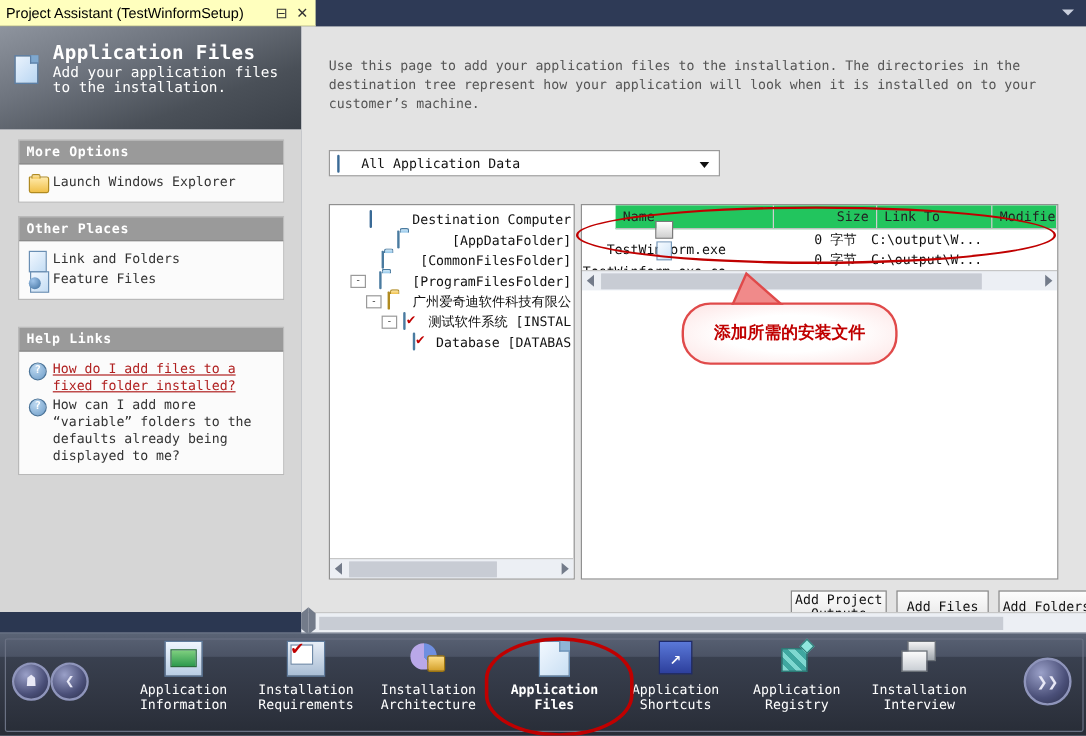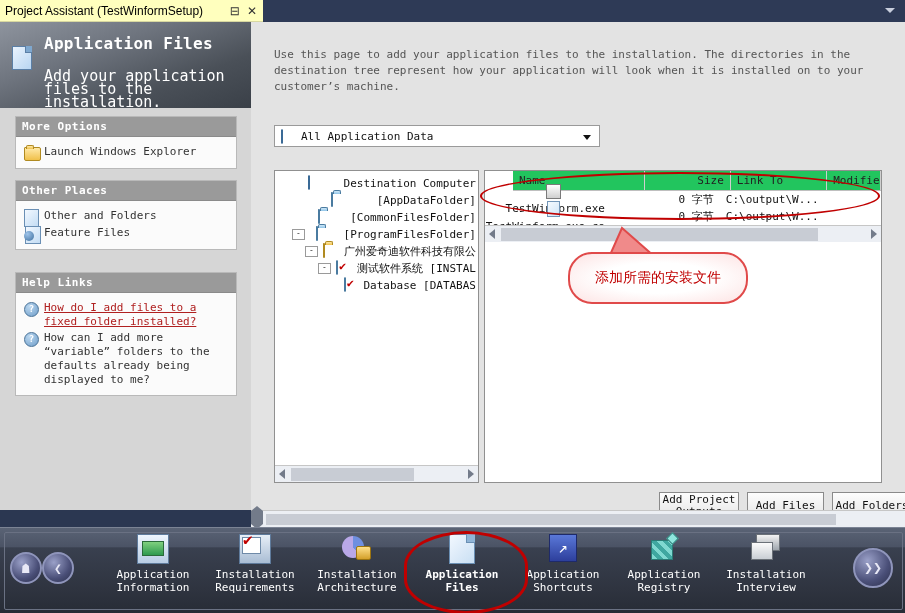--- a/index.html
+++ b/index.html
@@ -32,21 +32,21 @@
 
   
   .lefthead{
     position:absolute;left:0;top:22px;width:251px;height:86px;
     background:linear-gradient(160deg,#8e949e 0%,#6e747e 35%,#4a5058 70%,#3a4048 100%);
     border-bottom:1px solid #fff;
   }
   .lefthead .doc-ico{position:absolute;left:12px;top:24px;}
   .lefthead .ht{position:absolute;left:44px;top:12px;width:200px;color:#fff;}
   .lefthead .ht .t1{font-weight:bold;font-size:16px;letter-spacing:.3px;}
-  .lefthead .ht .t2{font-size:15px;line-height:13px;margin-top:17px;}
+  .lefthead .ht .t2{font-size:12px;line-height:13px;margin-top:1px;}
 
   
   .leftbody{
     position:absolute;left:0;top:108px;width:251px;height:402px;background:#d6d6d6;
   }
   .card{position:absolute;left:15px;width:220px;background:#fbfbfb;border:1px solid #b9b9b9;}
   .card .chead{
     background:#9a9a9a;color:#fff;font-weight:bold;font-size:11px;
     padding:3px 6px;border-bottom:1px solid #8a8a8a;letter-spacing:.5px;
   }
@@ -151,20 +151,21 @@
   .redoval{
     position:absolute;border:3px solid #c00000;border-radius:50%/42%;
   }
   
   .callout{position:absolute;}
   .callout .bubble{
     position:absolute;left:0;top:26px;width:176px;height:48px;border-radius:24px;
     border:2px solid #e04a4a;background:radial-gradient(ellipse at 50% 50%,#fff 45%,#fde3e3 100%);
     display:flex;align-items:center;justify-content:center;color:#c00000;font-size:14px;
     font-family:"DejaVu Sans","Liberation Sans",sans-serif;
+    font-weight:bold;
   }
   .ovalfiles{
     position:absolute;left:480px;top:172px;width:396px;height:44px;
     border:2px solid #c00000;border-radius:50%/50%;
   }
   
   .ico-doc{width:18px;height:22px;background:linear-gradient(135deg,#eaf3fd,#b9d6f2);border:1px solid #5b7fa6;position:relative;}
   .ico-doc:after{content:"";position:absolute;right:-1px;top:-1px;width:6px;height:6px;background:#7fa8cf;border-left:1px solid #5b7fa6;border-bottom:1px solid #5b7fa6;}
   .ico-folder{width:15px;height:12px;background:linear-gradient(#cfe8f8,#8fc4e8);border:1px solid #4a7ba0;border-radius:1px 2px 2px 2px;position:relative;}
   .ico-folder.yellow{background:linear-gradient(#ffe9a8,#f0c04a);border-color:#b08a20;}
@@ -217,21 +218,21 @@
       </div>
     </div>
 
     <div class="card" style="top:72px">
       <div class="chead">Other Places</div>
       <div class="cbody">
         <div class="crow">
           <span class="ci">
               <span class="ico-fileblue" style="position:absolute;left:0;top:0"></span>
             </span>
-          <span class="cl">Other and Folders</span>
+          <span class="cl">Link and Folders</span>
         </div>
         <div class="crow">
           <span class="ci">
               <span class="ico-featu" style="position:absolute;left:1px;top:0"></span>
             </span>
           <span class="cl">Feature Files</span>
         </div>
       </div>
     </div>
 

